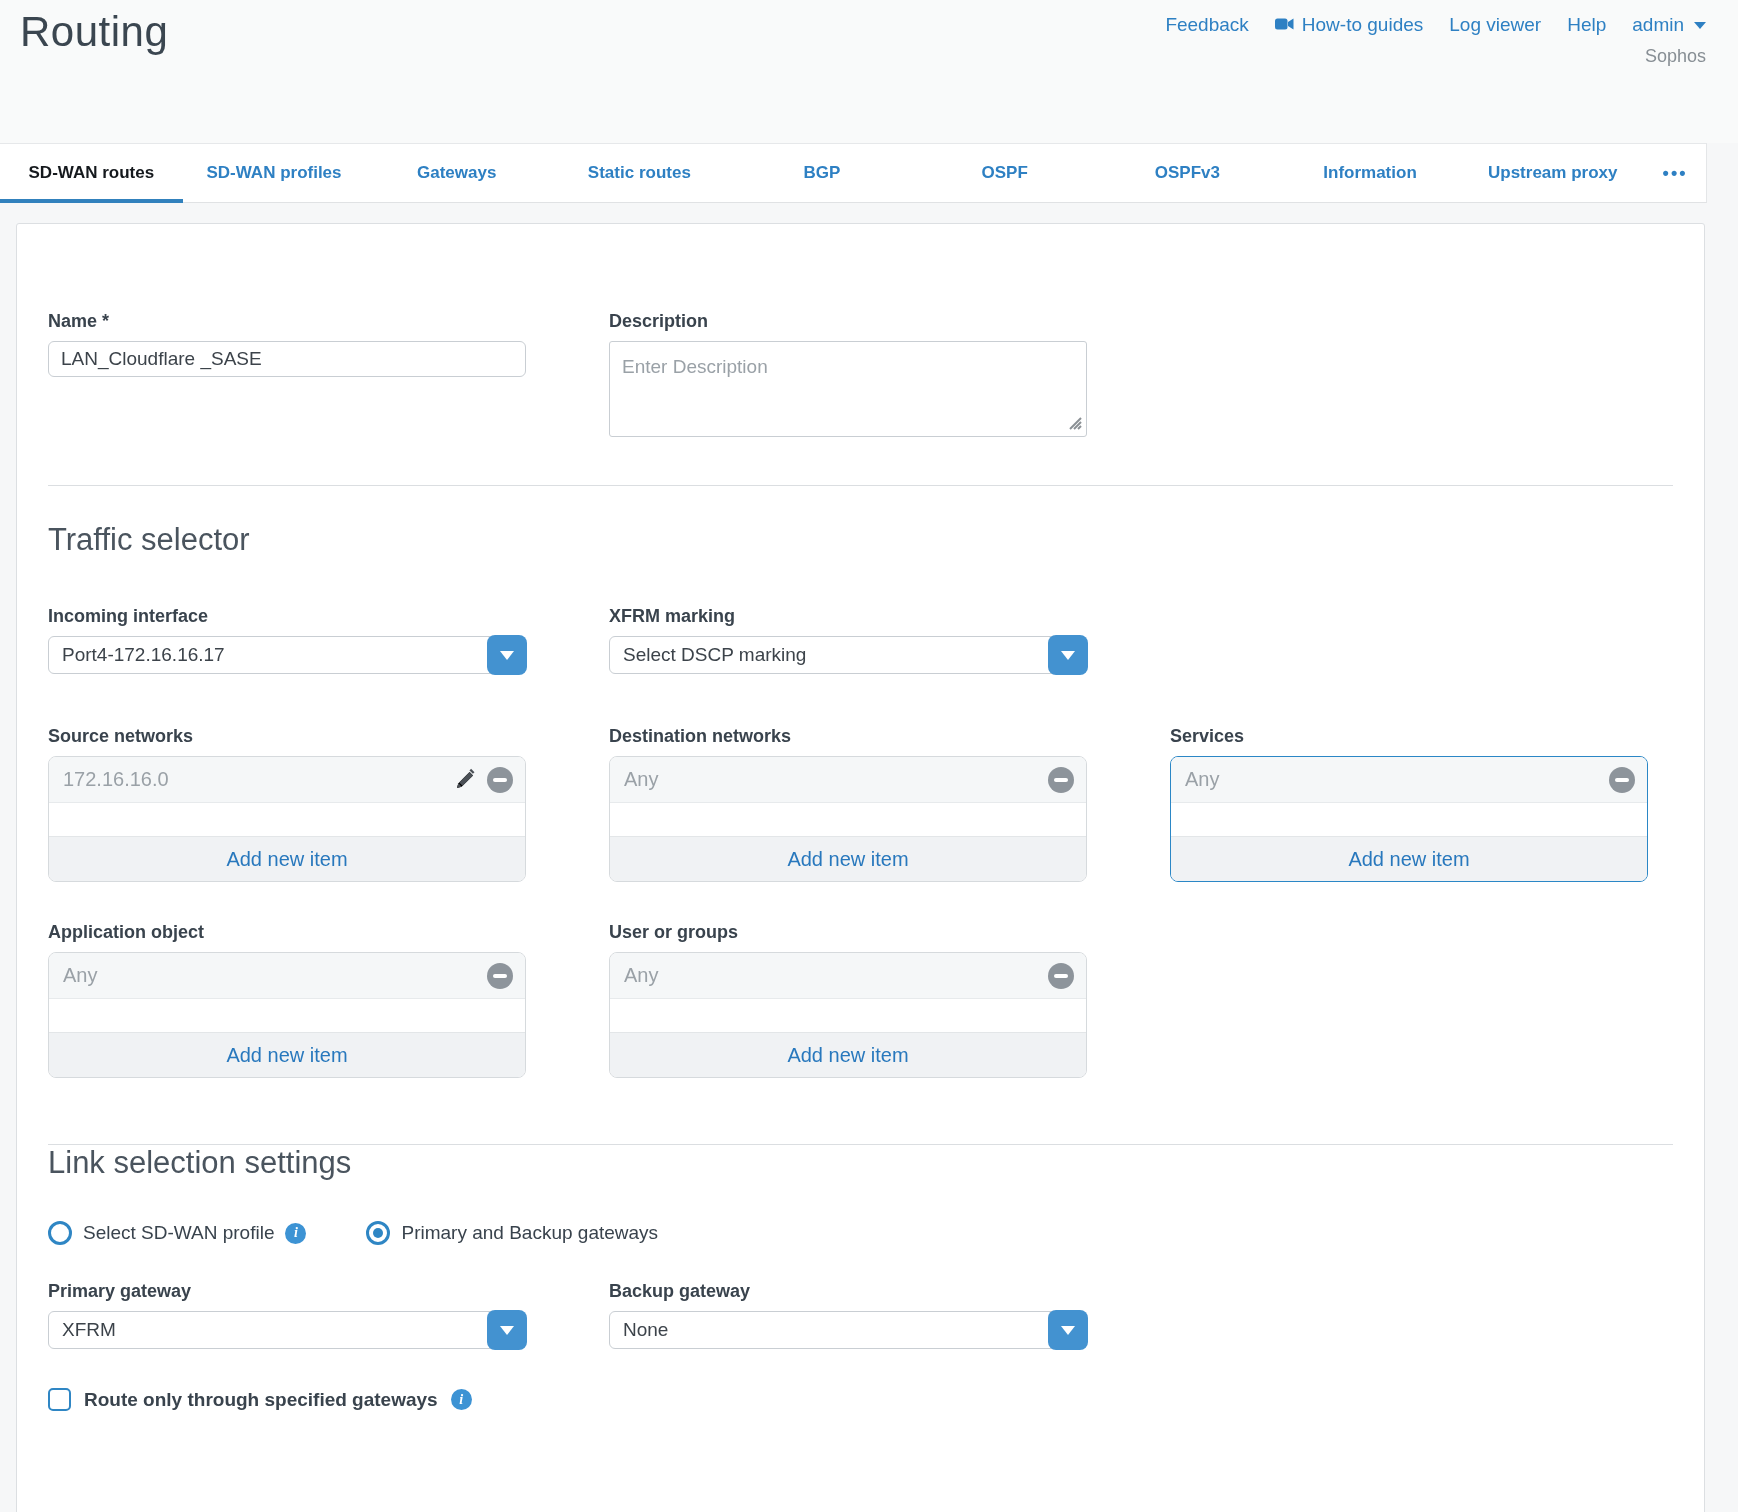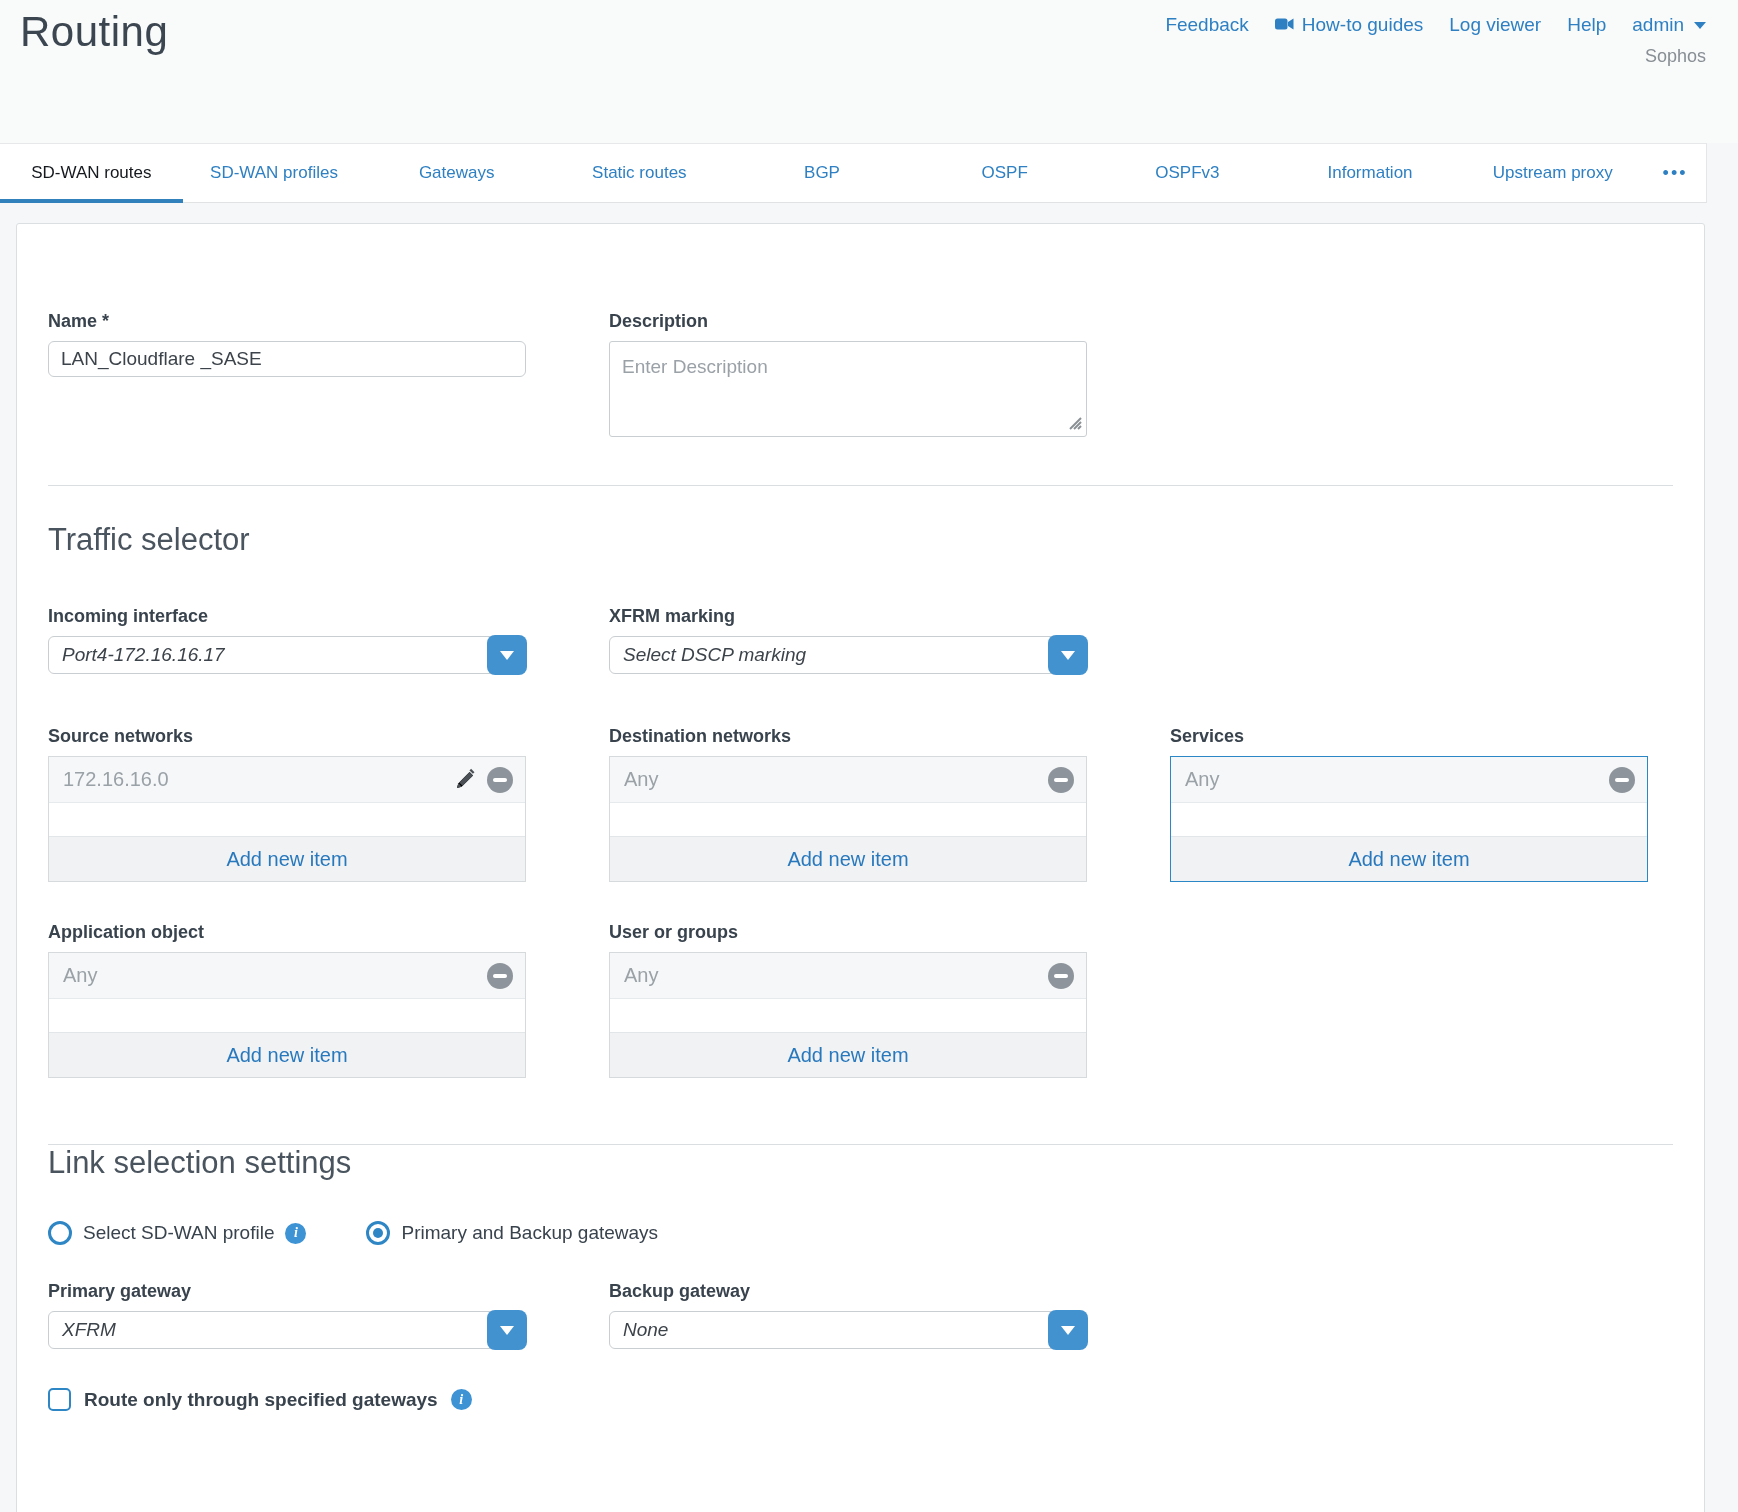--- a/index.html
+++ b/index.html
@@ -13,21 +13,21 @@
   .topnav { position:absolute; top:14px; right:32px; display:flex; align-items:center; gap:26px; }
   .topnav a { color:#2e80c3; font-size:19px; text-decoration:none; display:flex; align-items:center; gap:8px; }
   .brand { position:absolute; top:46px; right:32px; color:#878e94; font-size:18px; }
   .caret-down { width:0; height:0; border-left:6px solid transparent; border-right:6px solid transparent;
     border-top:7px solid #2e80c3; display:inline-block; margin-left:2px; }
 
   
   .tabbar { display:flex; width:1707px; height:60px; background:#ffffff;
     border-top:1px solid #e6e8ea; border-bottom:1px solid #e0e2e4; border-right:1px solid #e4e6e8; }
   .tab { flex:1; position:relative; display:flex; align-items:center; justify-content:center;
-    font-size:17px; font-weight:normal; color:#2e80c3; cursor:pointer; white-space:nowrap; }
+    font-size:17px; font-weight:bold; color:#2e80c3; cursor:pointer; white-space:nowrap; }
   .tab.active { color:#15191d; }
   .tab.active::after { content:""; position:absolute; left:0; right:0; bottom:-1px; height:4px; background:#3181bd; }
   .tab.overflow { flex:0 0 62px; letter-spacing:2px; font-size:18px; }
 
   
   .card { margin:20px 32px 0 16px; width:1689px; height:1300px; background:#ffffff;
     border:1px solid #dcdfe2; border-radius:3px; }
   .card-content { padding:87px 31px 0 31px; }
 
   .row { display:flex; gap:83px; }
@@ -39,30 +39,30 @@
   
   .text-input { width:100%; height:36px; border:1px solid #c9ced3; border-radius:6px;
     font-family:"Liberation Sans", sans-serif; font-size:19px; color:#3c434a; padding:0 12px; background:#fff; outline:none; }
   .textarea-wrap { position:relative; width:478px; }
   textarea.text-area { width:100%; height:96px; border:1px solid #c9ced3; border-radius:3px;
     font-family:"Liberation Sans", sans-serif; font-size:19px; color:#3c434a; padding:14px 12px; resize:none; outline:none; }
   textarea.text-area::placeholder, .text-input::placeholder { color:#9aa1a7; }
   .resize-handle { position:absolute; right:5px; bottom:7px; }
 
   
-  .dropdown { position:relative; width:478px; height:50px;font-style:italic; }
+  .dropdown { position:relative; width:478px; height:50px; }
   .dropdown .dd-box { width:100%; height:38px; border:1px solid #c9ced3; border-radius:6px; background:#fff;
     display:flex; align-items:center; padding:0 50px 0 13px; font-size:19px; color:#3c434a; }
   .dd-btn { position:absolute; top:-1px; right:-1px; width:40px; height:40px; background:#4392d0;
     border-radius:8px; display:flex; align-items:center; justify-content:center; cursor:pointer; }
   .dd-btn .tri { width:0; height:0; border-left:7px solid transparent; border-right:7px solid transparent;
     border-top:9px solid #ffffff; }
 
   
-  .listbox { width:478px; height:126px; border:1px solid #d6dadd; border-radius:0; background:#fff;
+  .listbox { width:478px; height:126px; border:1px solid #d6dadd; border-radius:8px; background:#fff;
     display:flex; flex-direction:column; overflow:hidden; }
   .listbox.focused { border:1px solid #2b87c6; }
   .lb-item { height:46px; background:#f5f7f8; border-bottom:1px solid #e7eaec;
     display:flex; align-items:center; padding:0 12px 0 14px; font-size:20px; color:#9aa1a7; }
   .lb-item .spacer { flex:1; }
   .lb-space { flex:1; background:#fff; }
   .lb-footer { height:45px; background:#f0f2f4; border-top:1px solid #e3e6e8;
     display:flex; align-items:center; justify-content:center; font-size:20px; color:#2878bd; cursor:pointer; }
 
   .minus-icon { width:26px; height:26px; border-radius:50%; background:#8d949b; position:relative;

